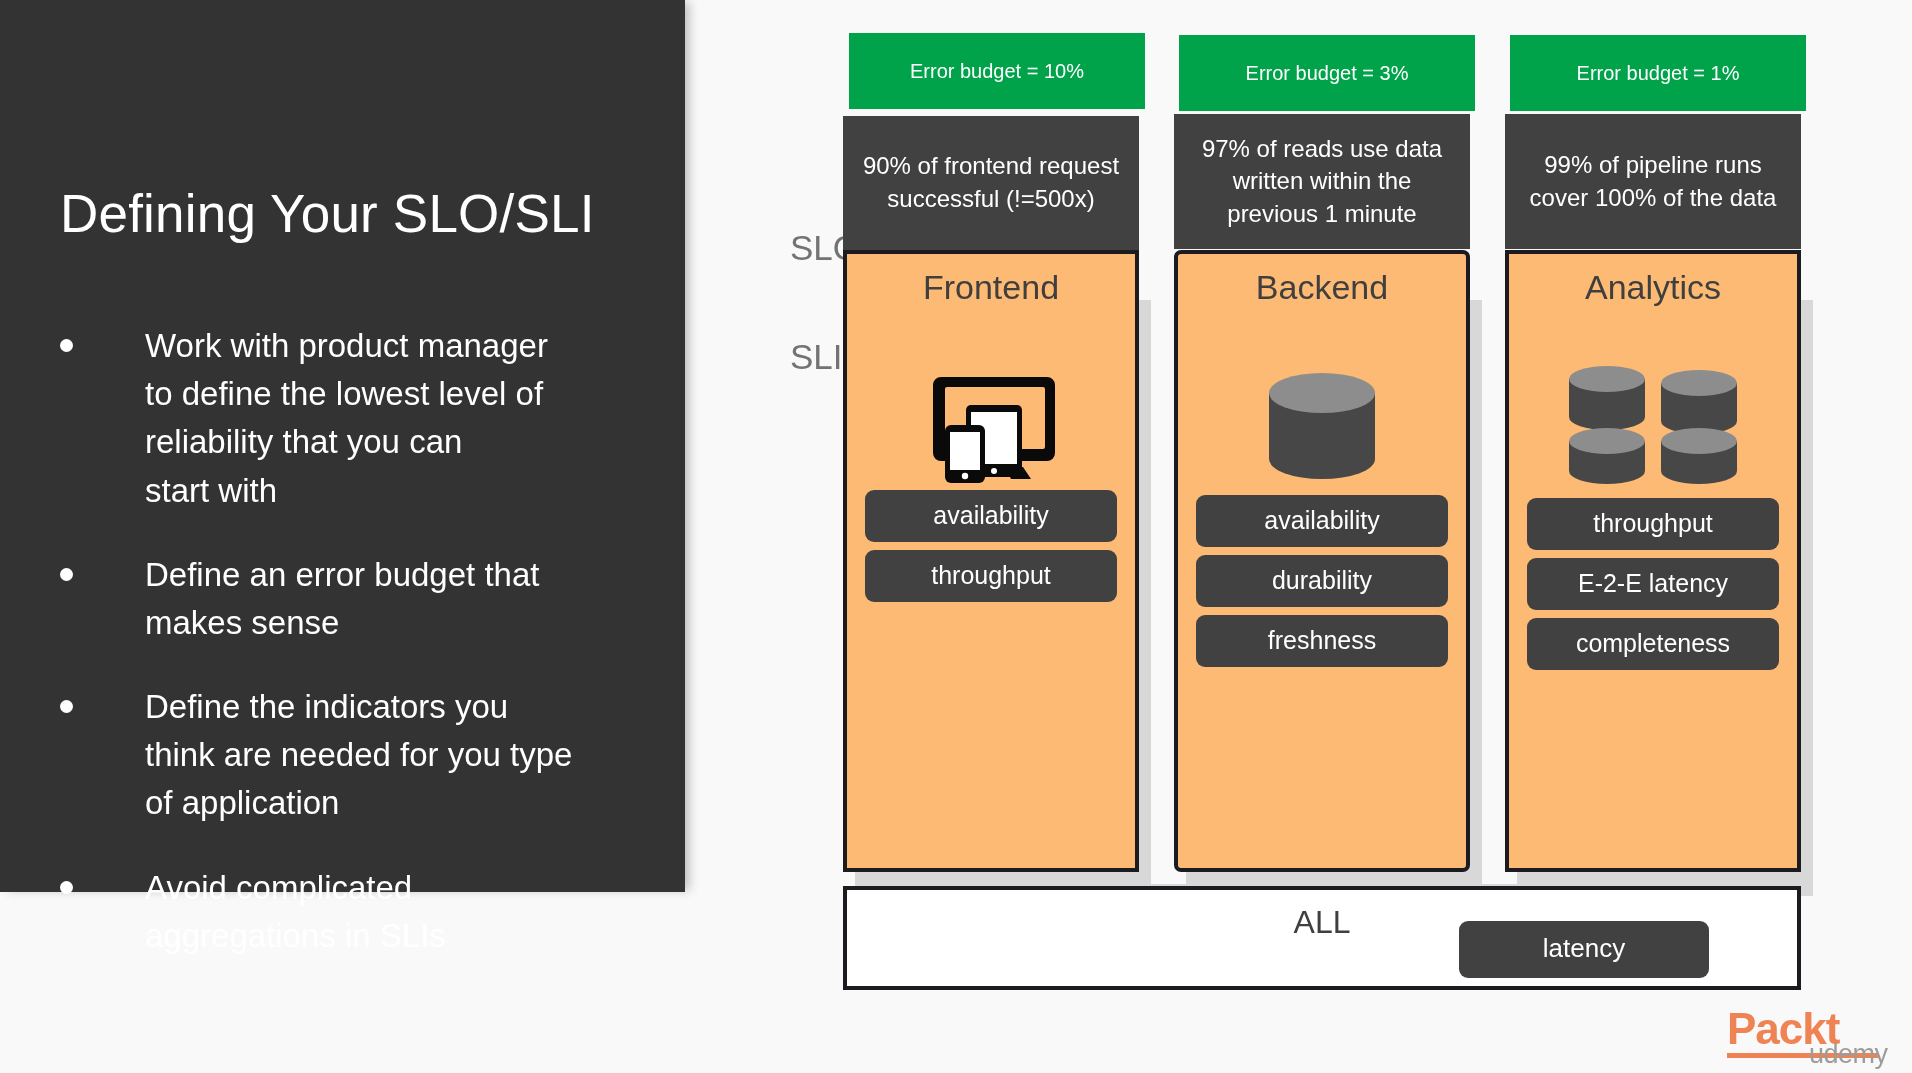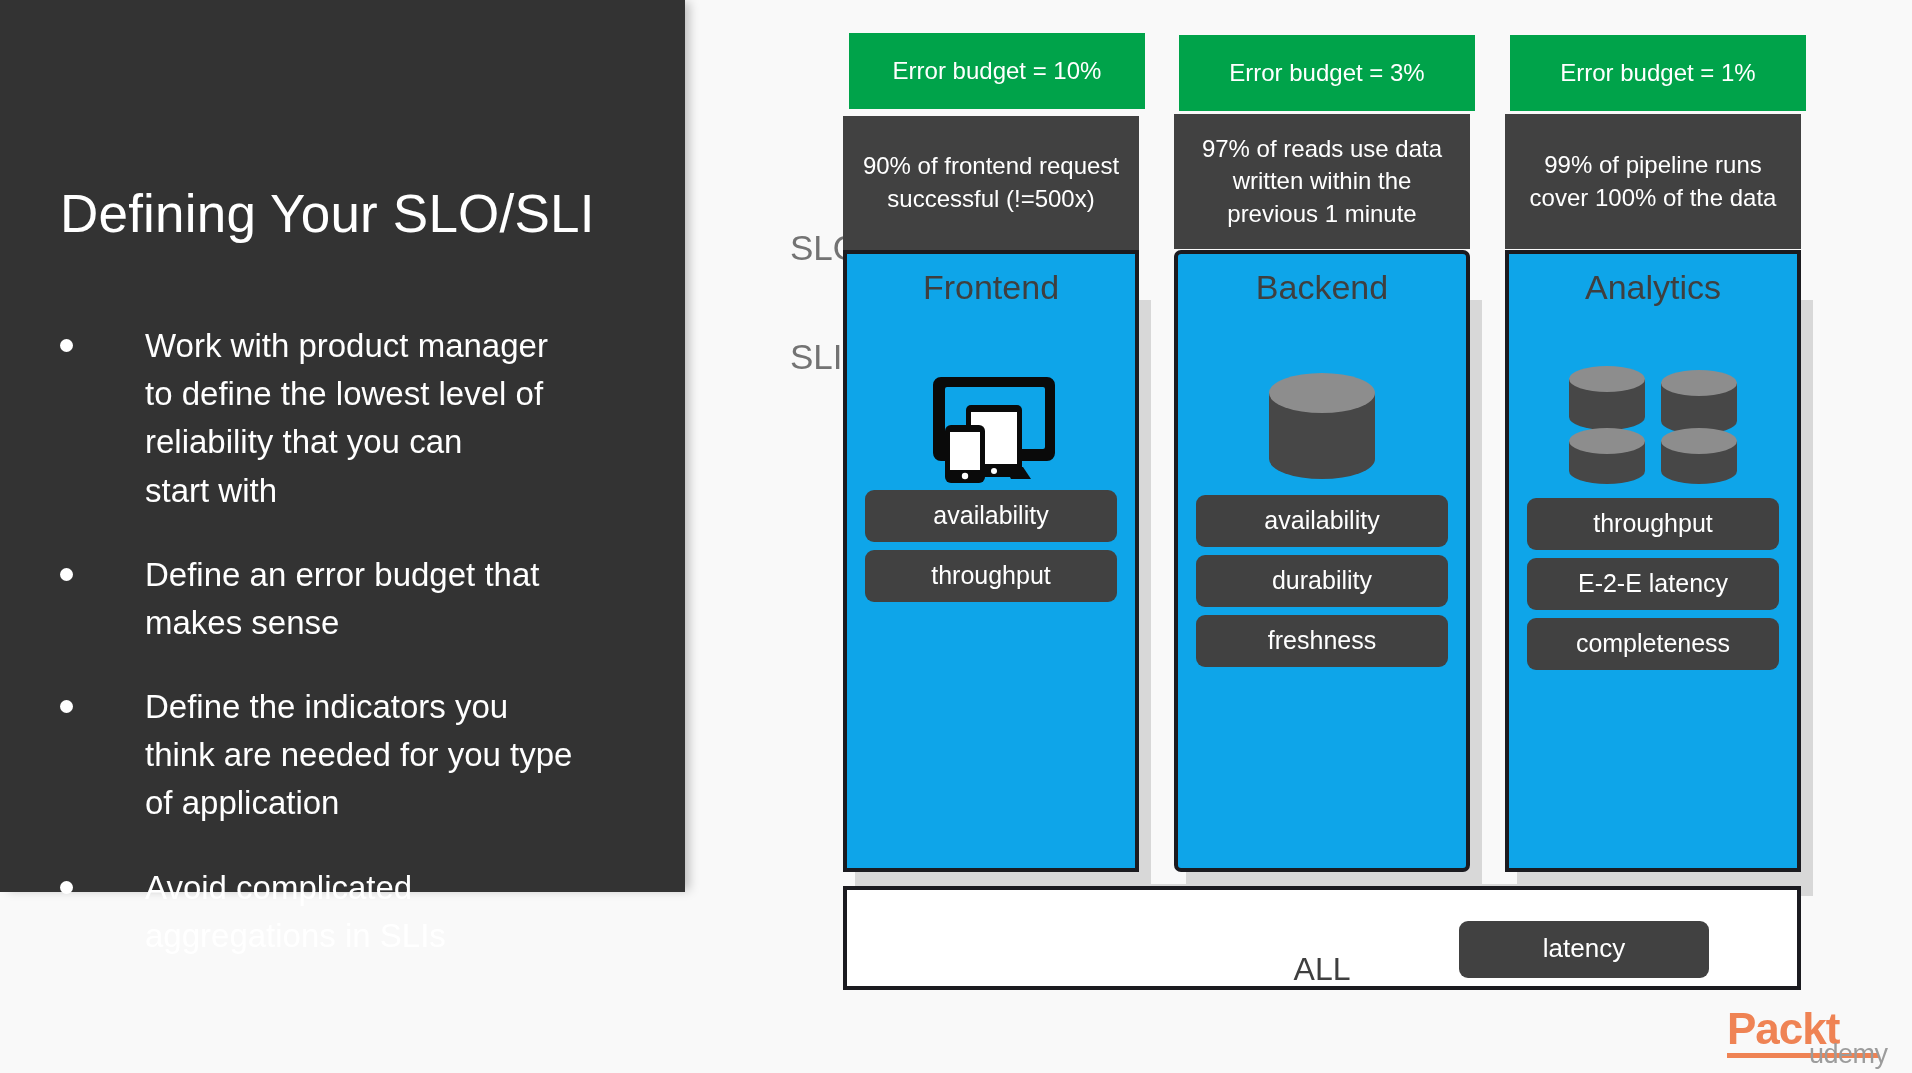--- a/index.html
+++ b/index.html
@@ -49,21 +49,21 @@
     position:absolute; color:#737373; font-size:35px; font-weight:400;margin-left:44px;
   }
   #axis-slo{ left:746px; top:228px; }
   #axis-sli{ left:746px; top:337px; }
 
   
   .budget{
     position:absolute; top:34px; height:74px;
     background:#00a34a; color:#ffffff;
     display:flex; align-items:center; justify-content:center;
-    font-size:24px; font-weight:400;
+    font-size:20px; font-weight:400;
     text-align:center; padding:0 8px;
   }
   .budget-0{ left:849px; width:296px; top:33px; height:76px; }
   .budget-1{ left:1179px; width:296px; top:35px; height:76px; }
   .budget-2{ left:1510px; width:296px; top:35px; height:76px; }
 
   
   .slo-box{
     position:absolute;
     background:#414141; color:#ffffff;
@@ -78,21 +78,21 @@
   
   .card-shadow{
     position:absolute; background:#d8d8d8;
   }
   .cs-0{ left:855px; top:300px; width:296px; height:584px; }
   .cs-1{ left:1186px; top:300px; width:296px; height:584px; }
   .cs-2{ left:1517px; top:300px; width:296px; height:584px; }
 
   
   .card{
-    position:absolute; background:#0ea5e9;
+    position:absolute; background:#fdba74;
     border:4px solid #1b1b20;
     padding-left:27px;
   }
   .card-0{ left:843px; top:250px; width:296px; height:622px; }
   .card-1{ left:1174px; top:250px; width:296px; height:622px;border-radius:7px; }
   .card-2{ left:1505px; top:250px; width:296px; height:622px; }
 
   .card-title{
     position:absolute; left:0; right:0; top:14px;
     text-align:center; font-size:34px; color:#3f3f3f; font-weight:400;
@@ -120,21 +120,21 @@
   .tags-2{ bottom:190px; }
 
   
   .all-shadow{ position:absolute; left:855px; top:884px; width:958px; height:12px; background:#d8d8d8; }
   .all-bar{
     position:absolute; left:843px; top:886px; width:958px; height:104px;
     background:#ffffff; border:4px solid #1b1b20;
   }
   .all-label{
     position:absolute; left:0; right:0; top:14px; text-align:center;
-    font-size:32px; color:#3f3f3f;margin-top:47px;
+    font-size:32px; color:#3f3f3f;
   }
   .all-tag{
     position:absolute; top:31px;
     background:#414141; color:#ffffff; border-radius:9px;
     font-size:26px; text-align:center; padding:12px 0 14px 0;
     width:250px;
   }
   .all-tag-left{ left:80px; }
   .all-tag-right{ left:612px; }
 

